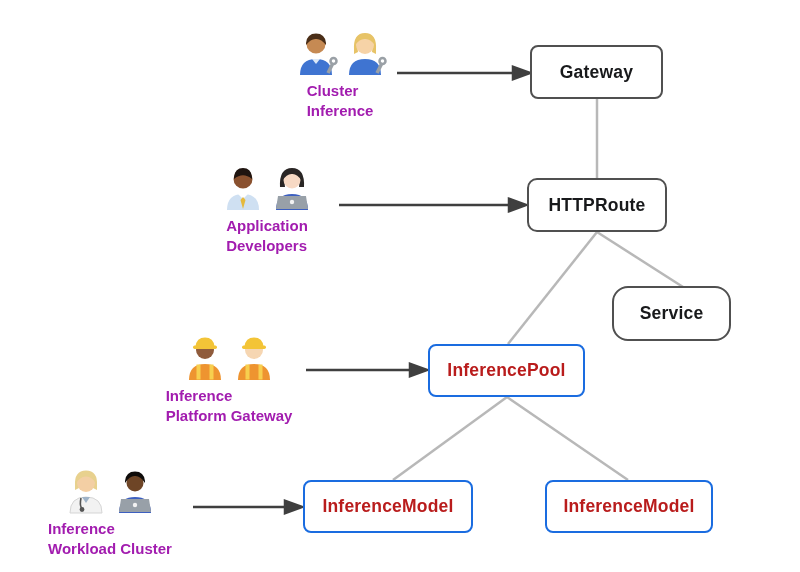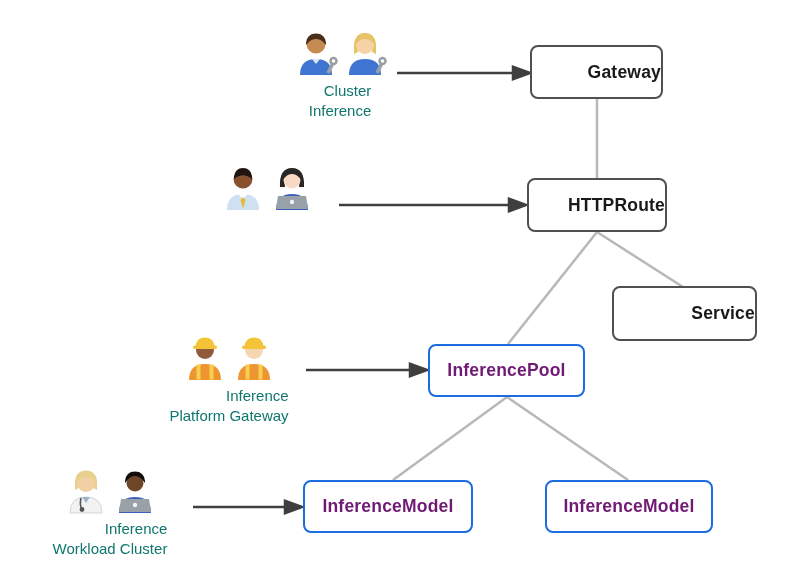--- a/index.html
+++ b/index.html
@@ -6,29 +6,29 @@
   .stage{
     position:relative;width:800px;height:572px;background:#ffffff;overflow:hidden;
     font-family:"Liberation Sans","DejaVu Sans",sans-serif;
   }
   .wires{position:absolute;left:0;top:0;width:800px;height:572px;}
   .node{
     position:absolute;box-sizing:border-box;background:#ffffff;border-radius:8px;
     display:flex;align-items:center;justify-content:center;
     font-weight:700;font-size:17.5px;letter-spacing:.2px;
   }
-  .node.dark{border:2.5px solid #505050;color:#18191b;justify-content:flex-end;}
-  .node.blue{border:2.5px solid #1a6ce0;color:#701a75;}
+  .node.dark{border:2.5px solid #505050;color:#18191b;}
+  .node.blue{border:2.5px solid #1a6ce0;color:#b91c1c;}
   .persona{
     position:absolute;display:flex;flex-direction:column;align-items:center;
   }
   .persona .icons{display:flex;gap:5px;align-items:flex-end;}
   .persona .plabel{
-    margin-top:5px;text-align:right;font-size:15px;line-height:20px;color:#0f766e;
-    font-weight:400;white-space:nowrap;
+    margin-top:5px;text-align:left;font-size:15px;line-height:20px;color:#a21caf;
+    font-weight:700;white-space:nowrap;
   }
 </style>
 </head>
 <body>
 
 <div class="stage">
 
   <svg class="wires" viewBox="0 0 800 572" xmlns="http://www.w3.org/2000/svg">
 
     <g stroke="#b8b8b8" stroke-width="2.5" fill="none">
@@ -47,24 +47,24 @@
       <line x1="306" y1="370" x2="411" y2="370"></line>
       <polygon points="427,370 410,363.8 410,376.2"></polygon>
       <line x1="193" y1="507" x2="286" y2="507"></line>
       <polygon points="302,507 285,500.8 285,513.2"></polygon>
     </g>
   </svg>
 
   <div class="node dark" style="left:530px;top:45px;width:133px;height:54px;">
     <span>Gateway</span>
   </div>
-  <div class="node dark" style="left:527px;top:178px;width:140px;height:54px;">
+  <div class="node dark" style="left:527px;top:178px;width:140px;height:54px;border-radius:10px;">
     <span>HTTPRoute</span>
   </div>
-  <div class="node dark" style="left:612px;top:286px;width:145px;height:55px;">
+  <div class="node dark" style="left:612px;top:286px;width:119px;height:55px;border-radius:16px;">
     <span>Service</span>
   </div>
   <div class="node blue" style="left:428px;top:344px;width:157px;height:53px;">
     <span>InferencePool</span>
   </div>
   <div class="node blue" style="left:303px;top:480px;width:170px;height:53px;">
     <span>InferenceModel</span>
   </div>
   <div class="node blue" style="left:545px;top:480px;width:168px;height:53px;">
     <span>InferenceModel</span>
@@ -105,20 +105,24 @@
         <path d="M13,14 Q14,5 22,5 Q30,5 31,14 L31,16 Q22,8.5 13,16 Z" fill="#1f1410"></path>
       </svg>
       <svg width="44" height="48" viewBox="0 0 44 48">
         <path d="M10,24 Q9,5 22,5 Q35,5 34,24 L29,24 Q31,10.5 22,10.5 Q13,10.5 15,24 Z" fill="#2a2625"></path>
         <path d="M6,47 Q6,31 22,31 Q38,31 38,47 Z" fill="#3c5fc0"></path>
         <circle cx="22" cy="17" r="8.5" fill="#f7d9c4"></circle>
         <path d="M12,16 Q13,6.5 22,6.5 Q31,6.5 32,16 L32,18 Q27,10.5 22,11 Q17,10.5 12,18 Z" fill="#2a2625"></path>
         <path d="M8,33 h28 l2,13 h-32 Z" fill="#98a0a8"></path>
         <circle cx="22" cy="39" r="2.2" fill="#f2f2f2"></circle>
       </svg>
+    </div>
+    <div class="plabel">
+      <div>Application</div>
+      <div>Developers</div>
     </div>
   </div>
 
   <div class="persona" style="left:144px;top:333px;width:170px;">
     <div class="icons">
       <svg width="44" height="48" viewBox="0 0 44 48">
         <path d="M6,47 Q6,31 22,31 Q38,31 38,47 Z" fill="#ee9430"></path>
         <rect x="13.5" y="31.5" width="4" height="15" fill="#f7cf4e"></rect>
         <rect x="26.5" y="31.5" width="4" height="15" fill="#f7cf4e"></rect>
         <circle cx="22" cy="17" r="9" fill="#8f5b3c"></circle>

